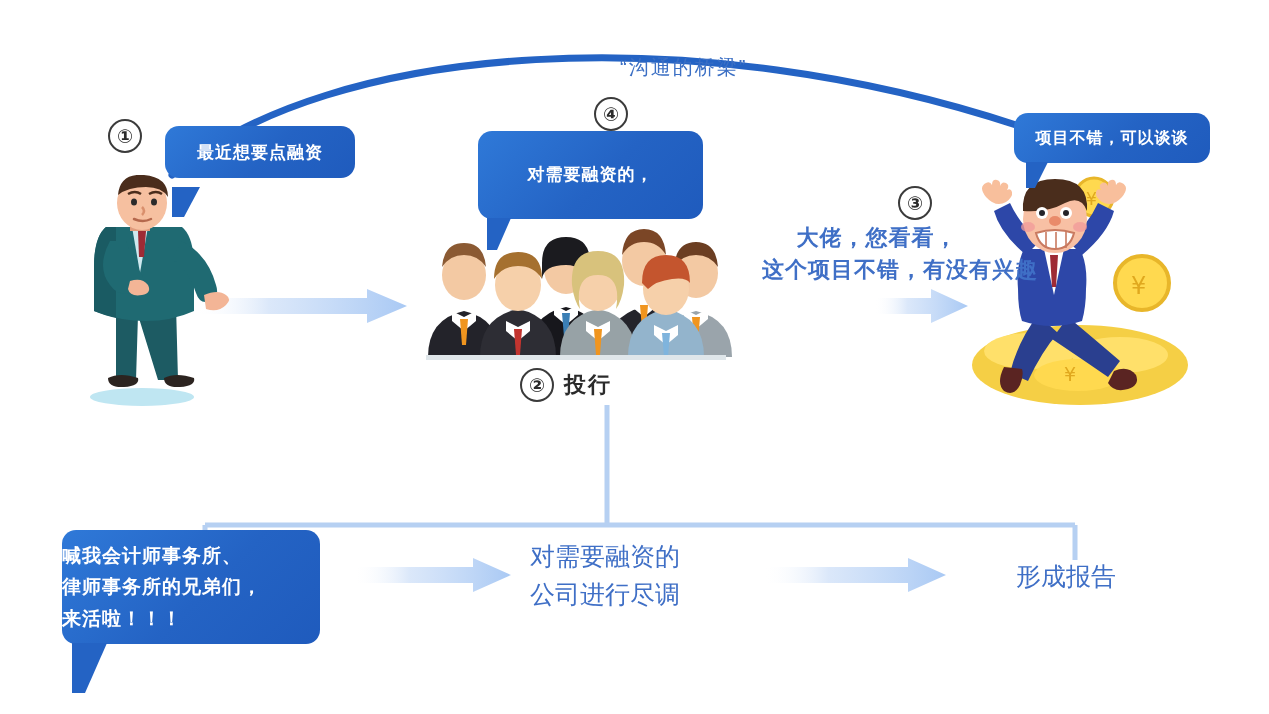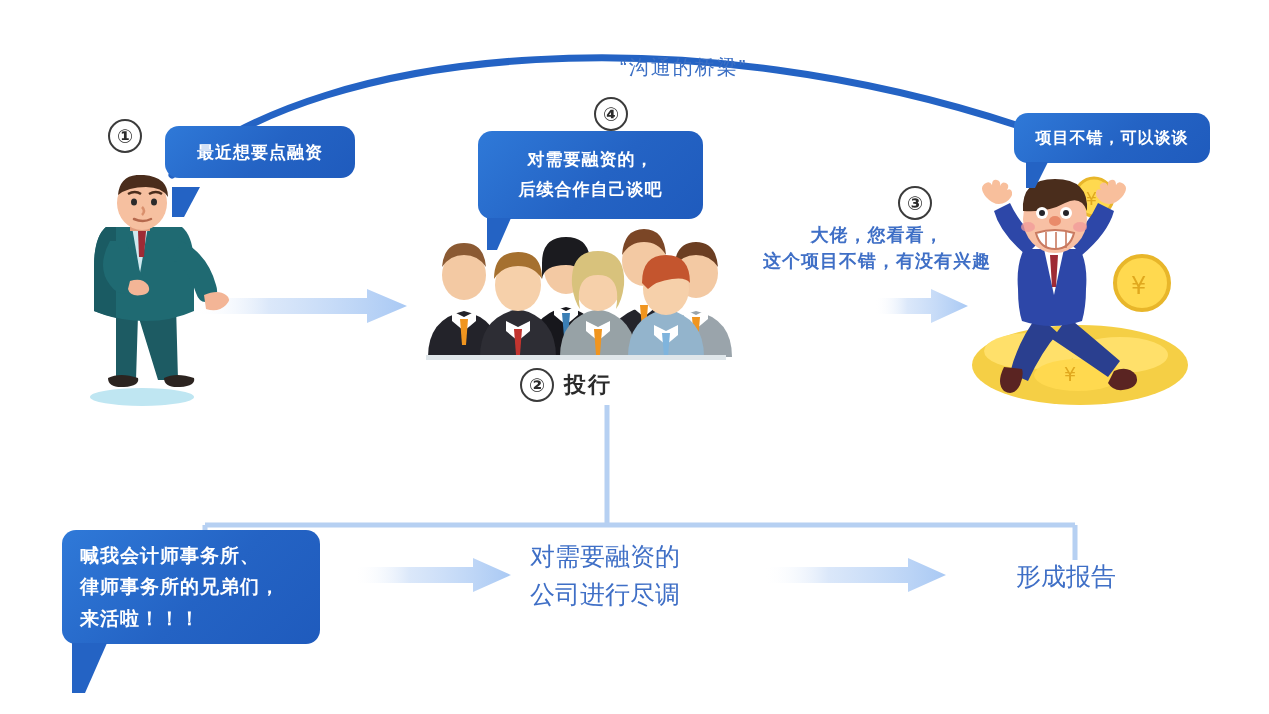--- a/index.html
+++ b/index.html
@@ -128,34 +128,33 @@
 
   <div class="bubble" style="left:165px;top:126px;width:190px;height:52px;font-size:17px;">
     <span class="line">最近想要点融资</span>
   </div>
   <div class="bubble-tail" style="left:172px;top:187px;
         border-left:12px solid #2463c4;border-right:16px solid transparent;
         border-top:30px solid #2463c4;border-bottom:0;"></div>
 
   <div class="bubble" style="left:478px;top:131px;width:225px;height:88px;font-size:17px;line-height:1.75;">
     <span class="line">对需要融资的，</span>
-    <span class="line">后续合作自己谈吧</span>
   </div>
   <div class="bubble-tail" style="left:487px;top:218px;
         border-left:10px solid #2463c4;border-right:14px solid transparent;
         border-top:32px solid #2463c4;border-bottom:0;"></div>
 
   <div class="bubble" style="left:1014px;top:113px;width:196px;height:50px;font-size:16px;">
     <span class="line">项目不错，可以谈谈</span>
   </div>
   <div class="bubble-tail" style="left:1026px;top:162px;
         border-left:9px solid #2463c4;border-right:13px solid transparent;
         border-top:26px solid #2463c4;border-bottom:0;"></div>
 
-  <div class="blue-label" style="left:762px;top:222px;width:230px;font-size:18px;font-weight:600;letter-spacing:1px;">
+  <div class="blue-label" style="left:762px;top:222px;width:230px;font-size:22px;font-weight:600;letter-spacing:1px;">
     <span class="line">大佬，您看看，</span>
     <span class="line">这个项目不错，有没有兴趣</span>
   </div>
 
   <svg class="abs" style="left:72px;top:175px;z-index:4;" width="170" height="235">
     <ellipse cx="70" cy="222" rx="52" ry="9" fill="#bfe6f2"></ellipse>
 
     <path d="M44,130 L44,205 L64,205 L66,140 L86,205 L106,205 L104,130 Z" fill="#1d5b63"></path>
     <path d="M36,203 q12,-6 30,0 q2,8 -14,9 q-16,1 -16,-9 Z" fill="#2c2420"></path>
     <path d="M92,203 q12,-6 30,0 q2,8 -14,9 q-16,1 -16,-9 Z" fill="#2c2420"></path>
@@ -277,21 +276,21 @@
     <path d="M76,58 q19,-6 38,0 q-4,16 -19,16 q-15,0 -19,-16 Z" fill="#ffffff" stroke="#c97a60" stroke-width="2"></path>
     <path d="M86,57 l0,16 M96,57 l0,17 M106,57 l0,16" stroke="#c97a60" stroke-width="1.6"></path>
   </svg>
 
   <div class="stage-label" style="left:520px;top:368px;">
     <span class="circ-num" style="position:static;">②</span>
     <span class="txt">投行</span>
   </div>
 
   <div class="bubble" style="left:62px;top:530px;width:258px;height:114px;font-size:19px;
-        align-items:flex-start;padding-left:18px;line-height:1.65;">
+        align-items:flex-start;line-height:1.65;">
     <span class="line">喊我会计师事务所、</span>
     <span class="line">律师事务所的兄弟们，</span>
     <span class="line">来活啦！！！</span>
   </div>
   <div class="bubble-tail" style="left:72px;top:643px;
         border-left:13px solid #2463c4;border-right:22px solid transparent;
         border-top:50px solid #2463c4;border-bottom:0;"></div>
 
   <div class="blue-label" style="left:530px;top:538px;width:190px;font-size:25px;text-align:left;line-height:1.5;">
     <span class="line">对需要融资的</span>

